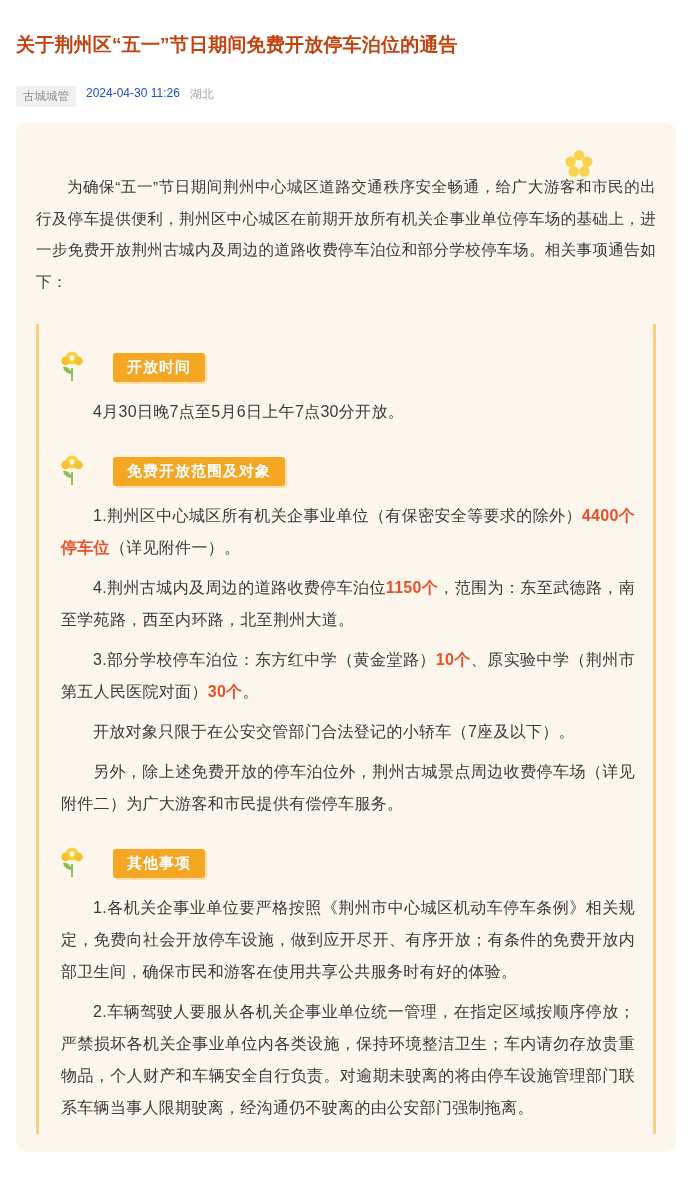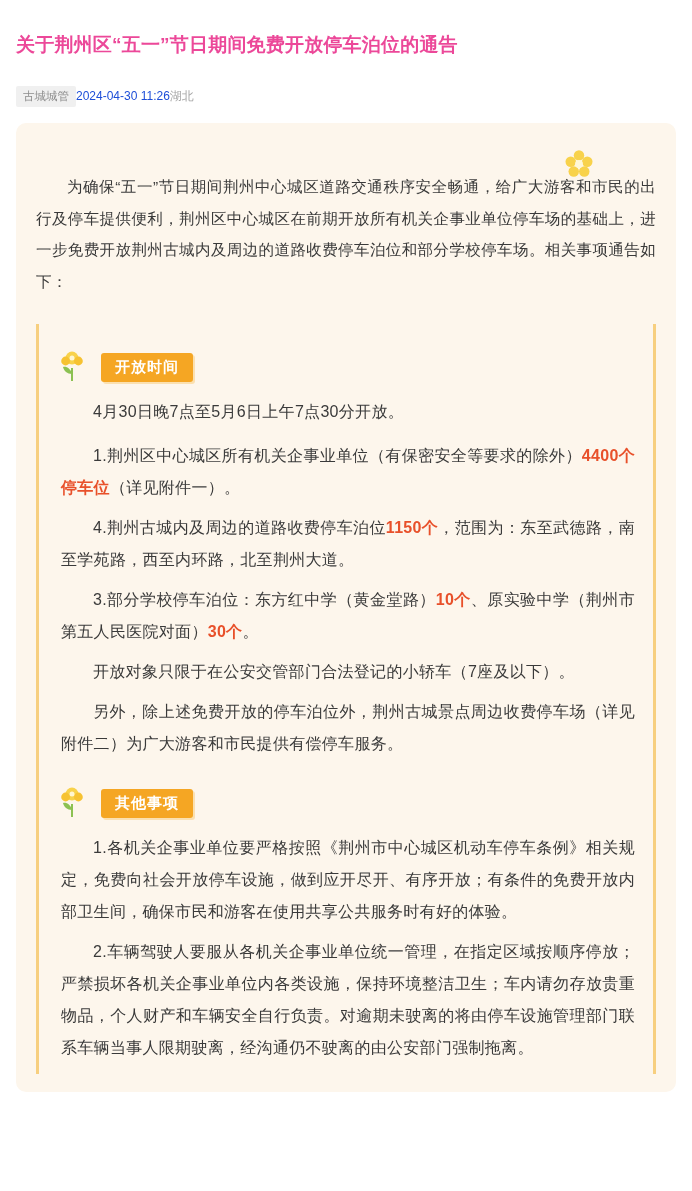--- a/index.html
+++ b/index.html
@@ -8,29 +8,29 @@
     width: 692px;
     background: #ffffff;
     font-family: "Liberation Sans", "DejaVu Sans", sans-serif;
     color: #333;
   }
   .page { width: 692px; position: relative; }
 
   .title {
     font-size: 19px;
     font-weight: bold;
-    color: #ec4899;
+    color: #c2410c;
     padding: 18px 16px 0 16px;
     line-height: 1.5;
     letter-spacing: 0.2px;
   }
 
   .meta {
     display: flex;
-    align-items: center;
+    gap: 10px;
     padding: 14px 16px 16px 16px;
     font-size: 12px;
     color: #9a9a9a;
   }
   .meta .src {
     background: #f0f0f0;
     color: #8c8c8c;
     padding: 3px 7px;
     border-radius: 2px;
     font-size: 11.5px;
@@ -68,21 +68,21 @@
   .inner {
     margin: 26px 2px 8px 2px;
     border-left: 3px solid #f7cf7f;
     border-right: 3px solid #f7cf7f;
     padding: 16px 14px 10px 14px;
   }
 
   .sec-head {
     display: flex;
     align-items: center;
-    gap: 16px;
+    gap: 28px;
     margin: 10px 0 6px 6px;
   }
   .sec-head .badge {
     background: #f5a623;
     color: #ffffff;
     font-size: 15px;
     font-weight: bold;
     padding: 5px 14px;
     border-radius: 3px;
     letter-spacing: 1px;
@@ -147,20 +147,33 @@
             <circle cx="13" cy="8" r="6.4" fill="#f8d24b"></circle>
             <circle cx="6.6" cy="11" r="4.4" fill="#f6c232"></circle>
             <circle cx="19.4" cy="11" r="4.4" fill="#f6c232"></circle>
             <circle cx="13" cy="8" r="2.5" fill="#fff6d0"></circle>
           </svg>
         </span>
         <span class="badge">开放时间</span>
       </div>
       <p class="para">4月30日晚7点至5月6日上午7点30分开放。</p>
 
+      <div class="sec-head" style="margin-top:26px;">
+        <span class="tulip">
+          <svg viewBox="0 0 26 34" width="26" height="34" aria-hidden="true">
+            <path d="M13 31 L13 18" stroke="#8cc152" stroke-width="2" fill="none"></path>
+            <path d="M13 24 C8 24 5 21 4 17 C8 16 11 19 13 23 Z" fill="#8cc152"></path>
+            <circle cx="13" cy="8" r="6.4" fill="#f8d24b"></circle>
+            <circle cx="6.6" cy="11" r="4.4" fill="#f6c232"></circle>
+            <circle cx="19.4" cy="11" r="4.4" fill="#f6c232"></circle>
+            <circle cx="13" cy="8" r="2.5" fill="#fff6d0"></circle>
+          </svg>
+        </span>
+        <span class="badge">免费开放范围及对象</span>
+      </div>
 
       <p class="para">
         <span>1.荆州区中心城区所有机关企事业单位（有保密安全等要求的除外）</span><span class="hl">4400个停车位</span><span>（详见附件一）。</span>
       </p>
 
       <p class="para tight">
         <span>4.荆州古城内及周边的道路收费停车泊位</span><span class="hl">1150个</span><span>，范围为：东至武德路，南至学苑路，西至内环路，北至荆州大道。</span>
       </p>
 
       <p class="para tight">

